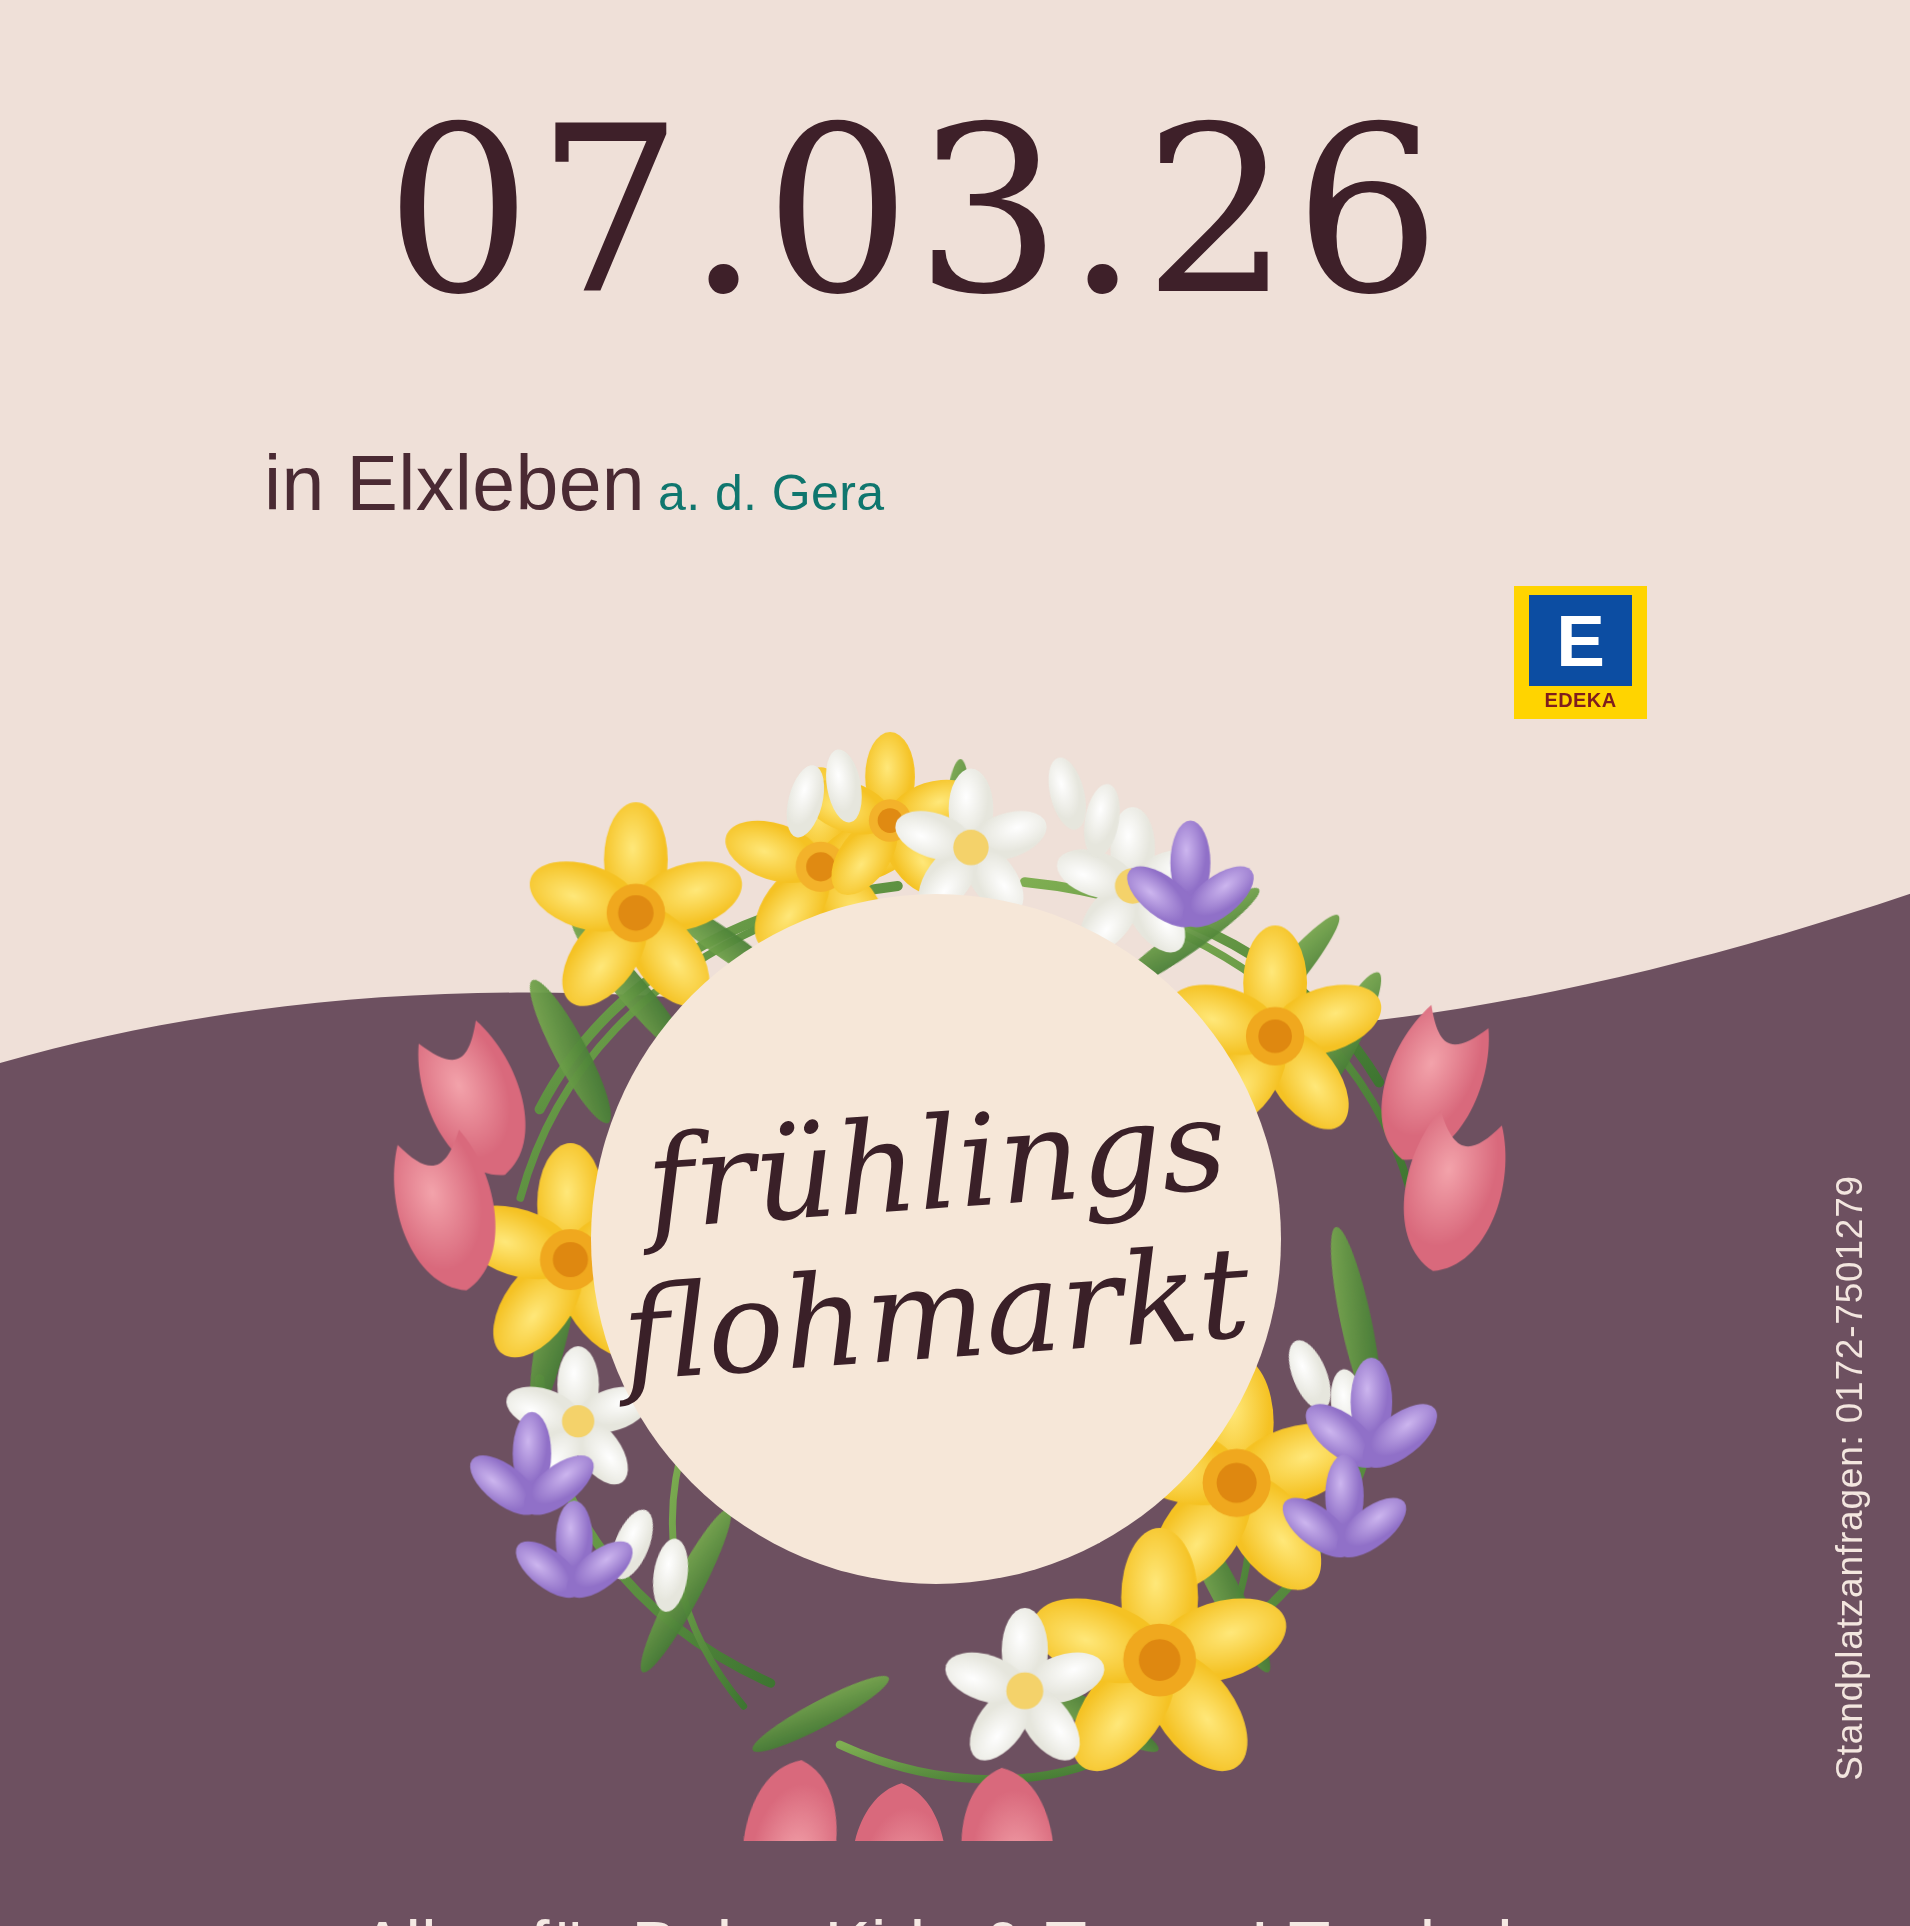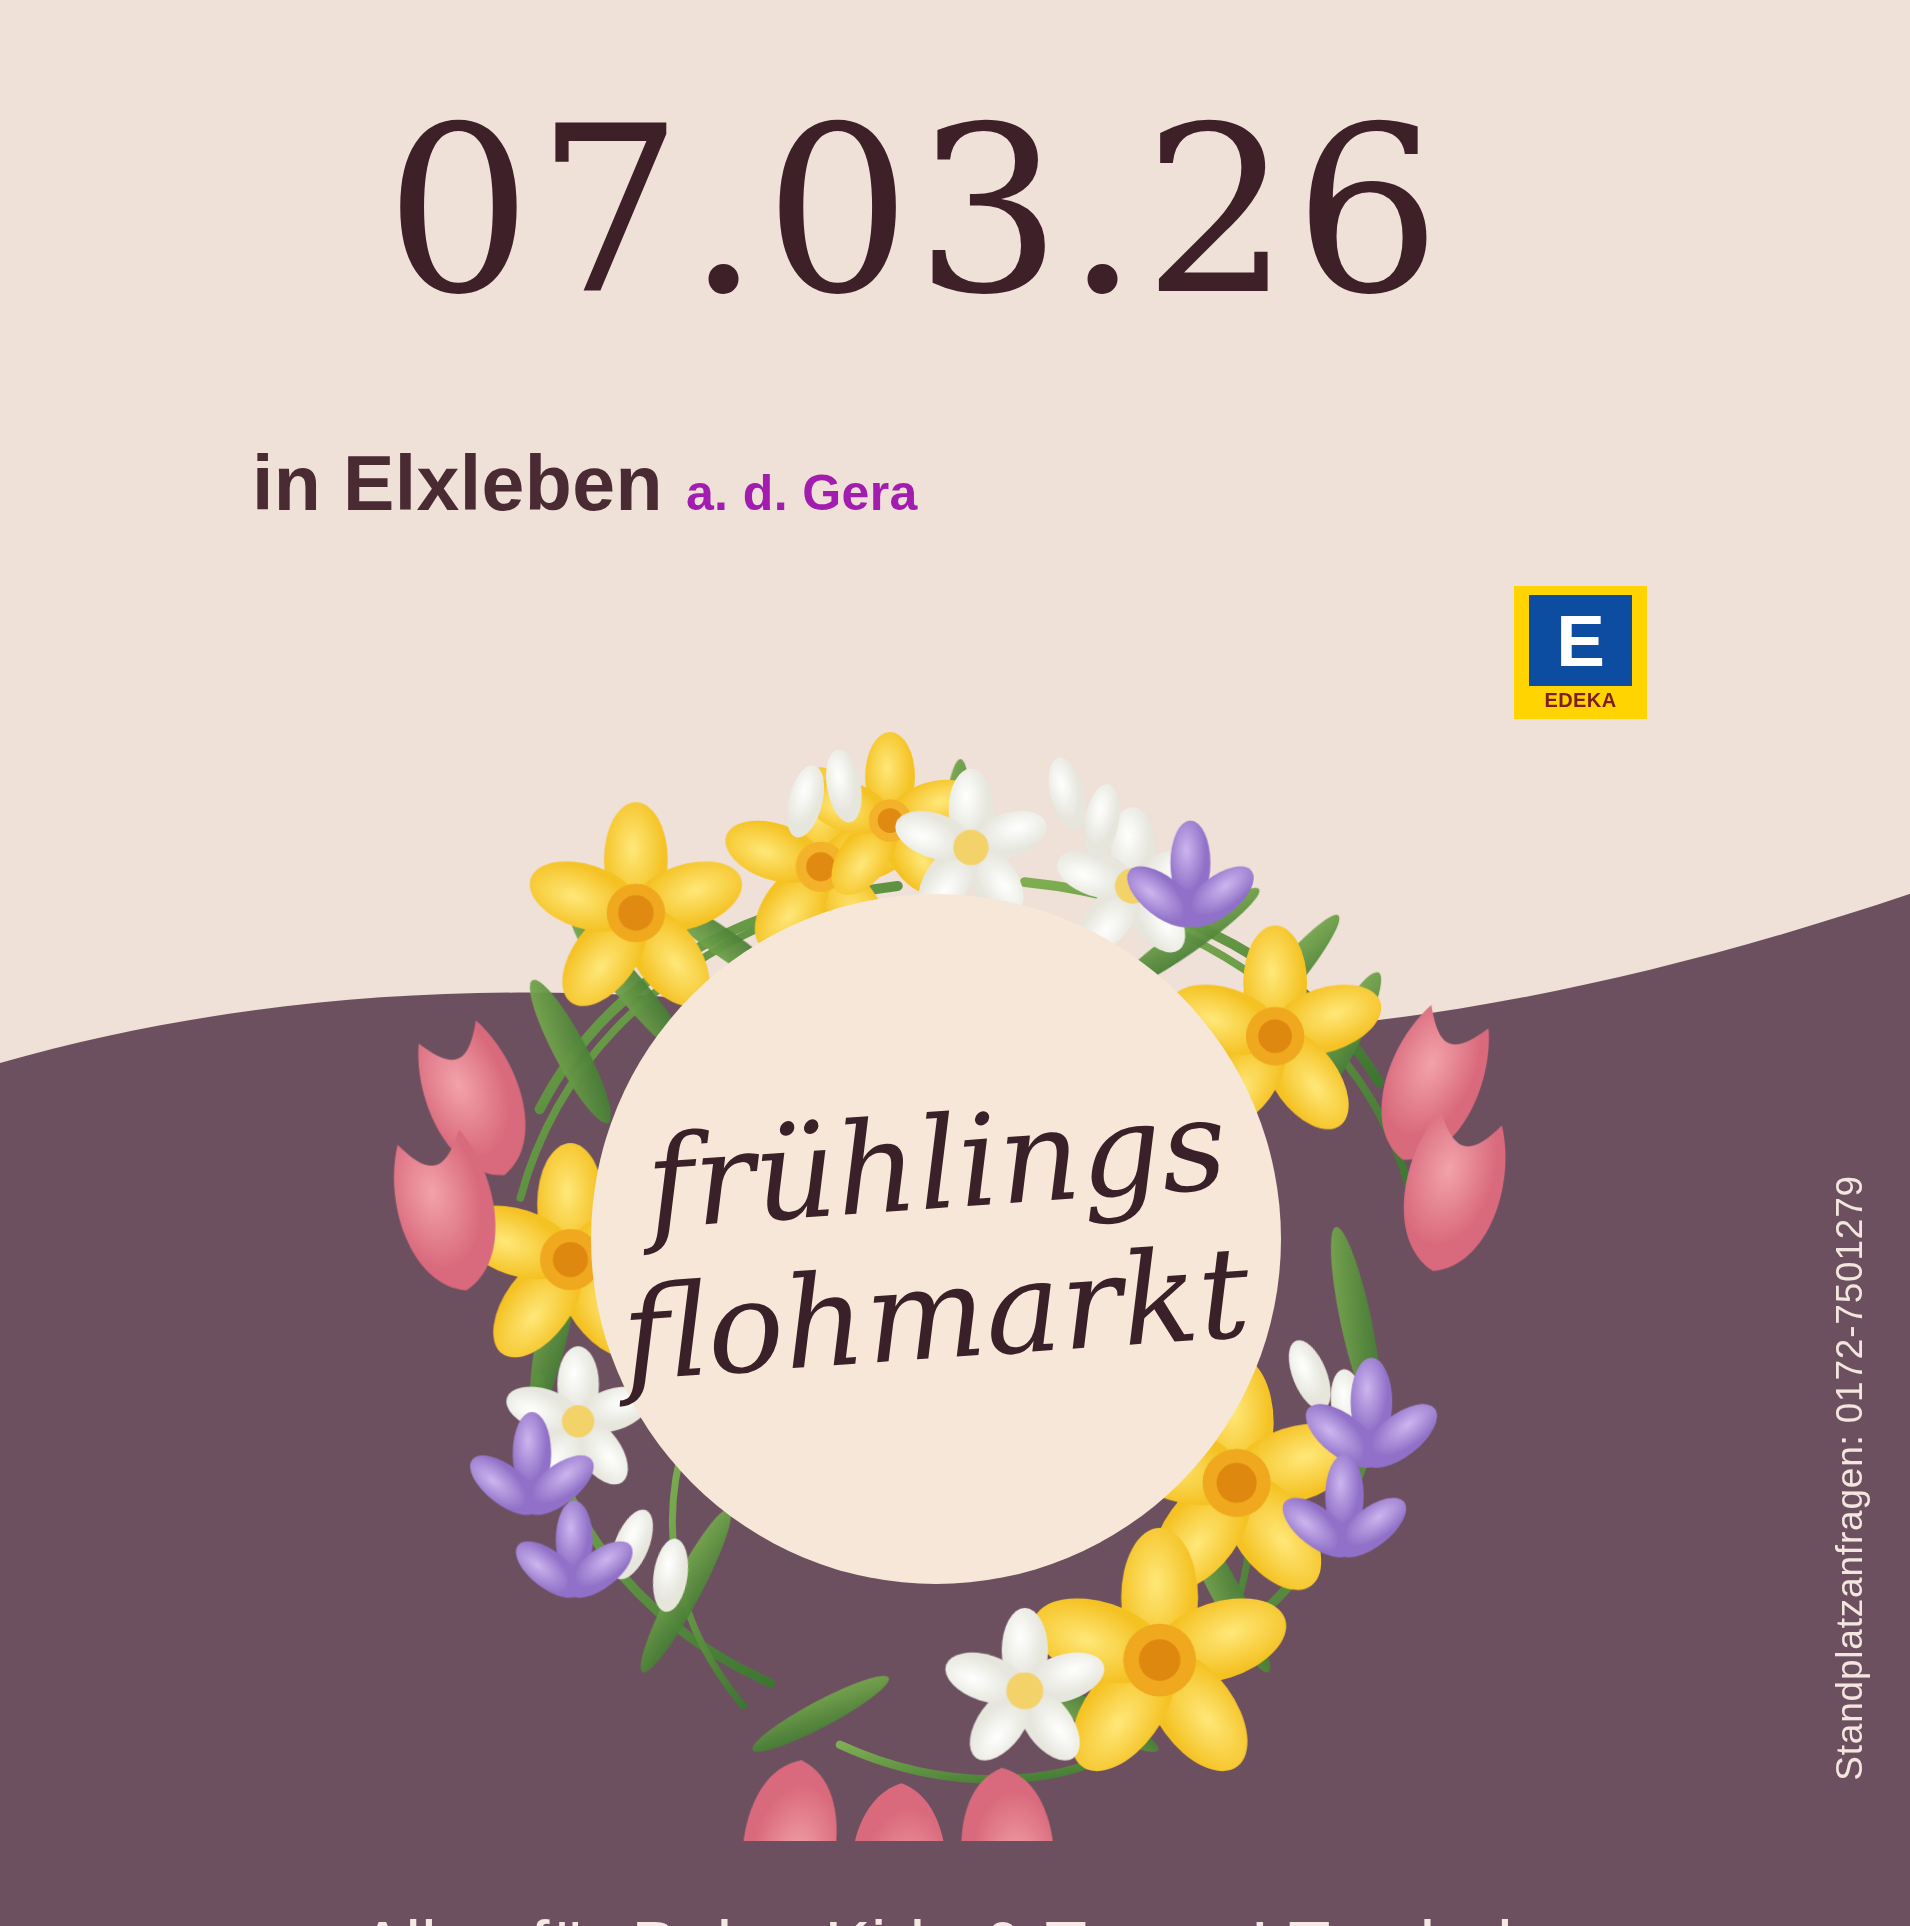--- a/index.html
+++ b/index.html
@@ -32,37 +32,36 @@
     text-align: center;
     font-family: "DejaVu Serif", serif;
     font-size: 231px;
     line-height: 1;
     letter-spacing: 3.9px;
     color: #3e2029;
     z-index: 5;
   }
   .place-row {
     position: absolute;
-    left: 252px; top: 439px;
+    left: 264px; top: 439px;
     z-index: 5;
     display: flex;
     align-items: baseline;
-    font-weight: bold;
   }
   .place-main {
     font-family: "Liberation Sans", sans-serif;
     font-size: 77px;
     color: #4a2a33;
     letter-spacing: 0.4px;
   }
   .place-sub {
     font-family: "Liberation Sans", sans-serif;
     font-size: 50px;
-    color: #a21caf;
-    margin-left: 23px;
+    color: #0f766e;
+    margin-left: 13px;
     letter-spacing: 0.4px;
   }
   .time {
     position: absolute;
     left: 1117px; top: 431px;
     z-index: 5;
     font-family: "DejaVu Serif", serif;
     font-size: 89px;
     color: #5a3140;
     letter-spacing: 0.8px;

